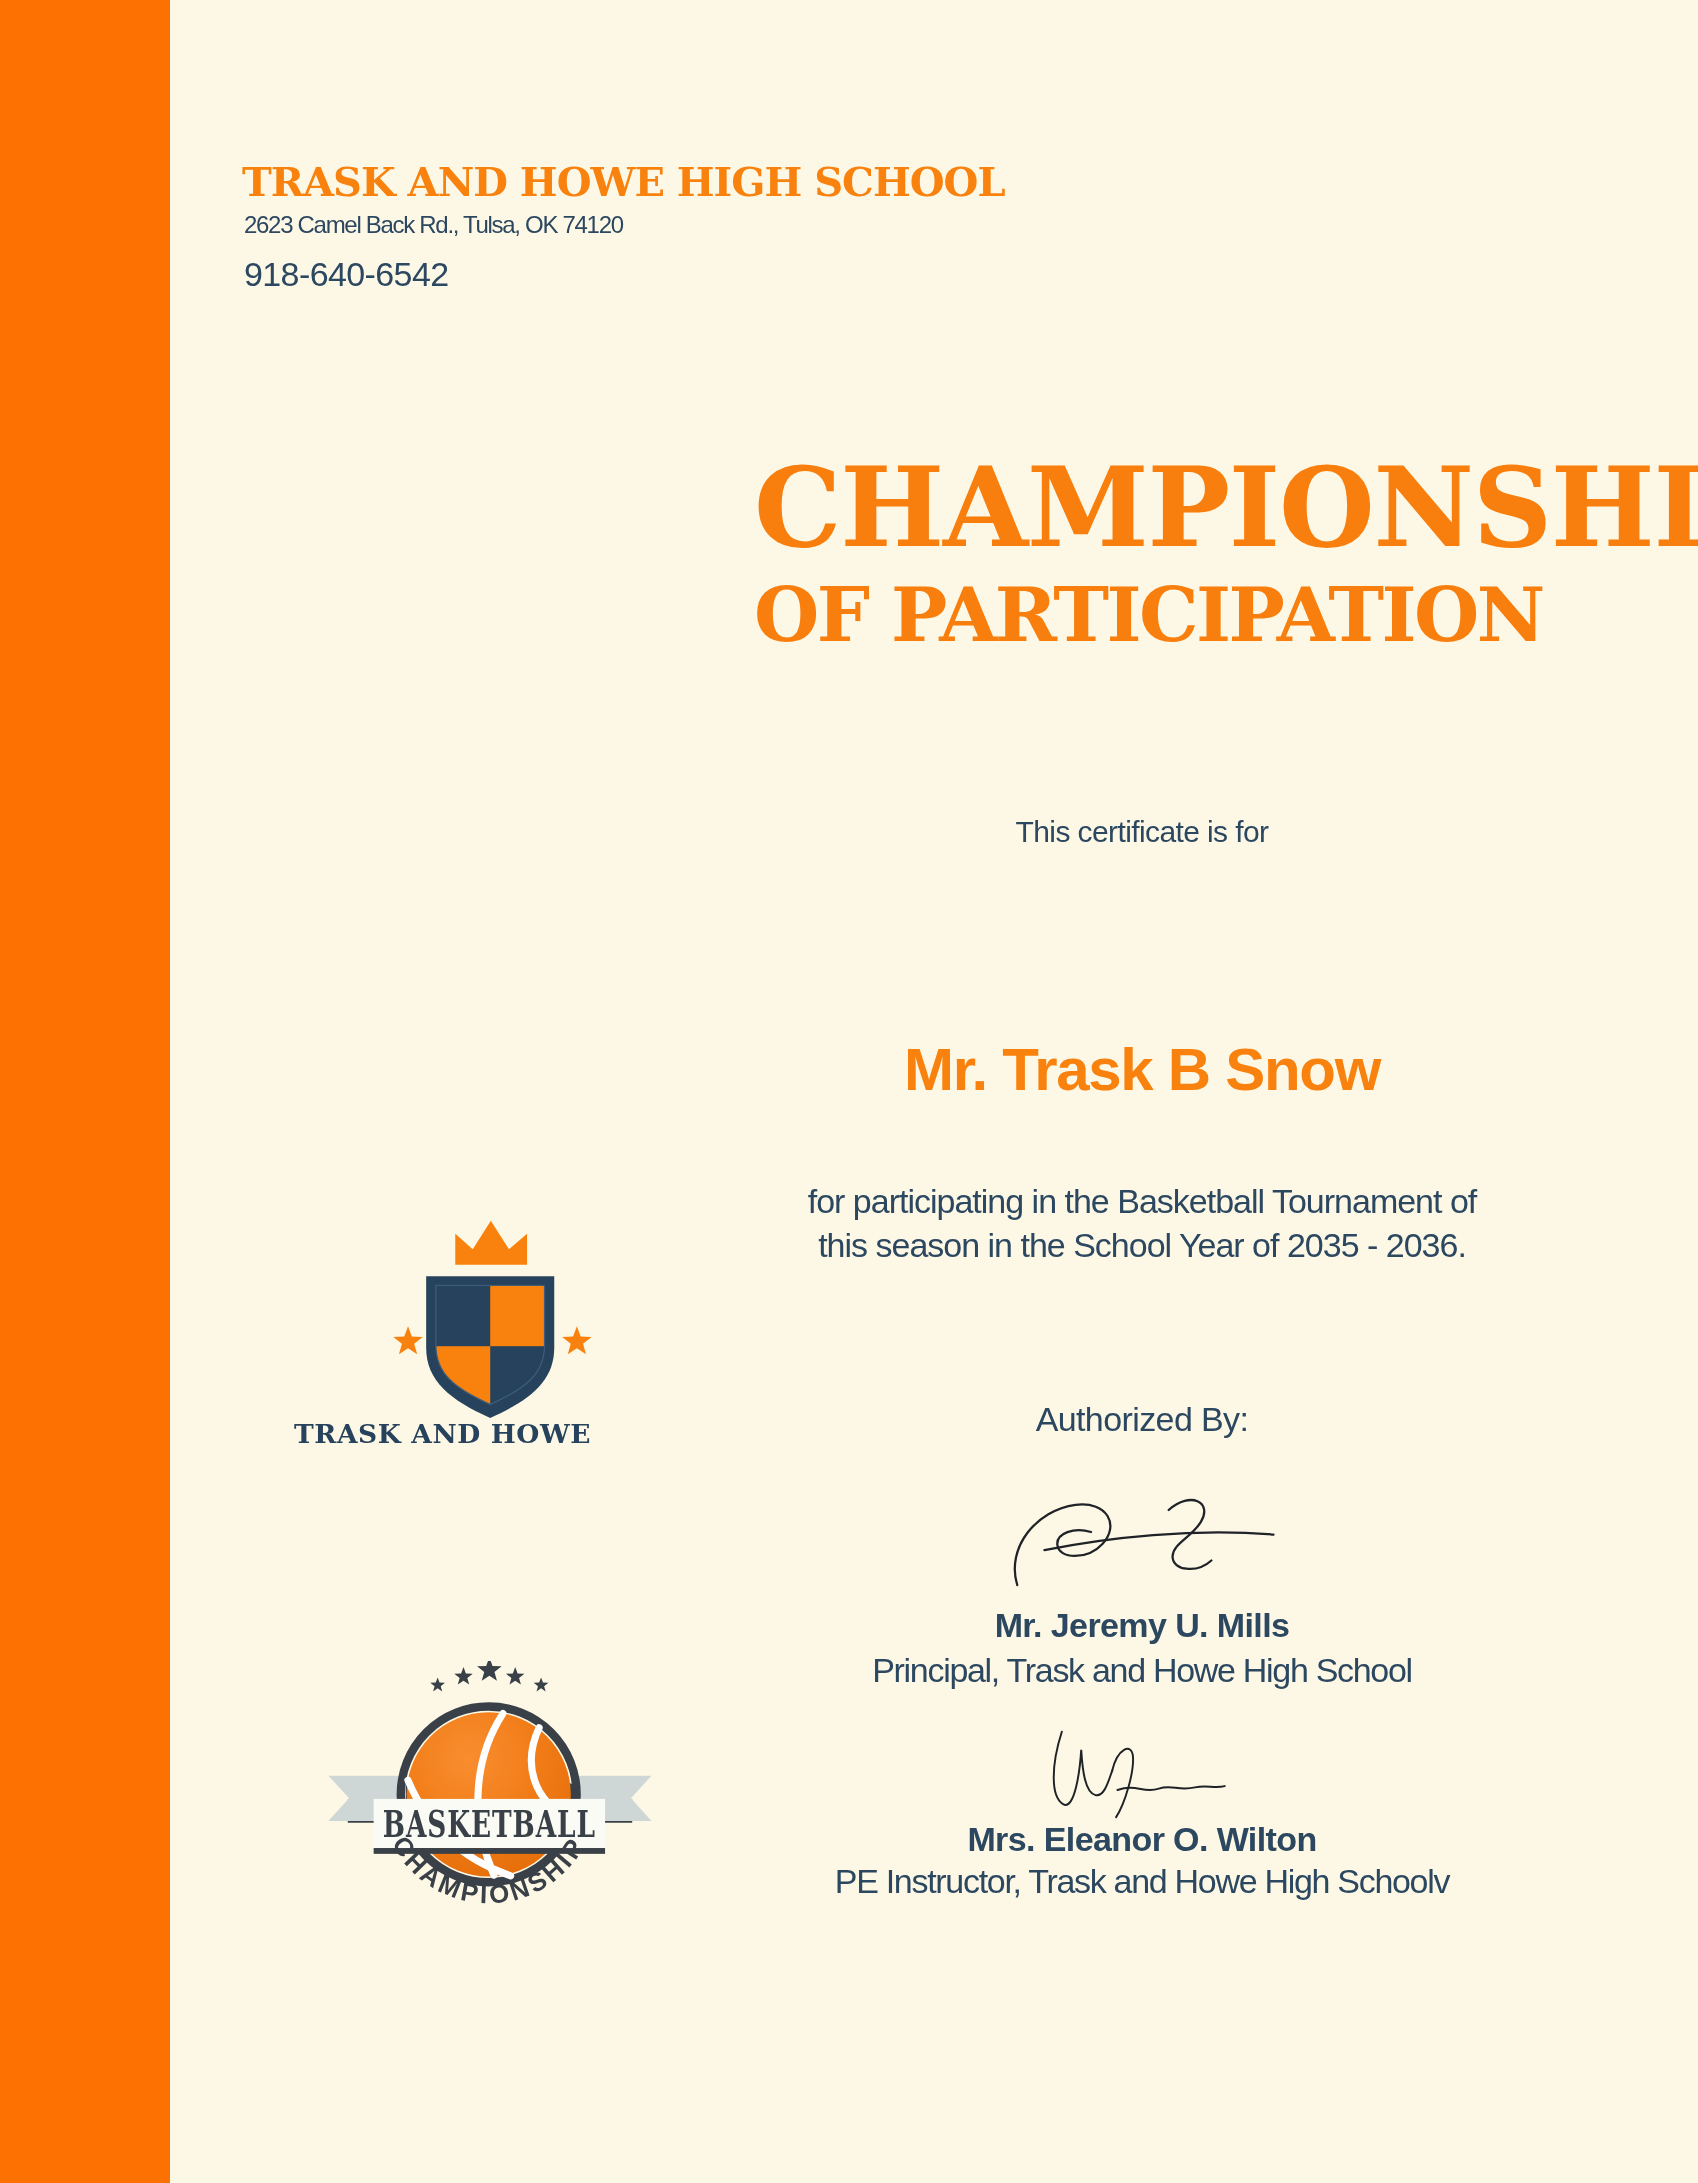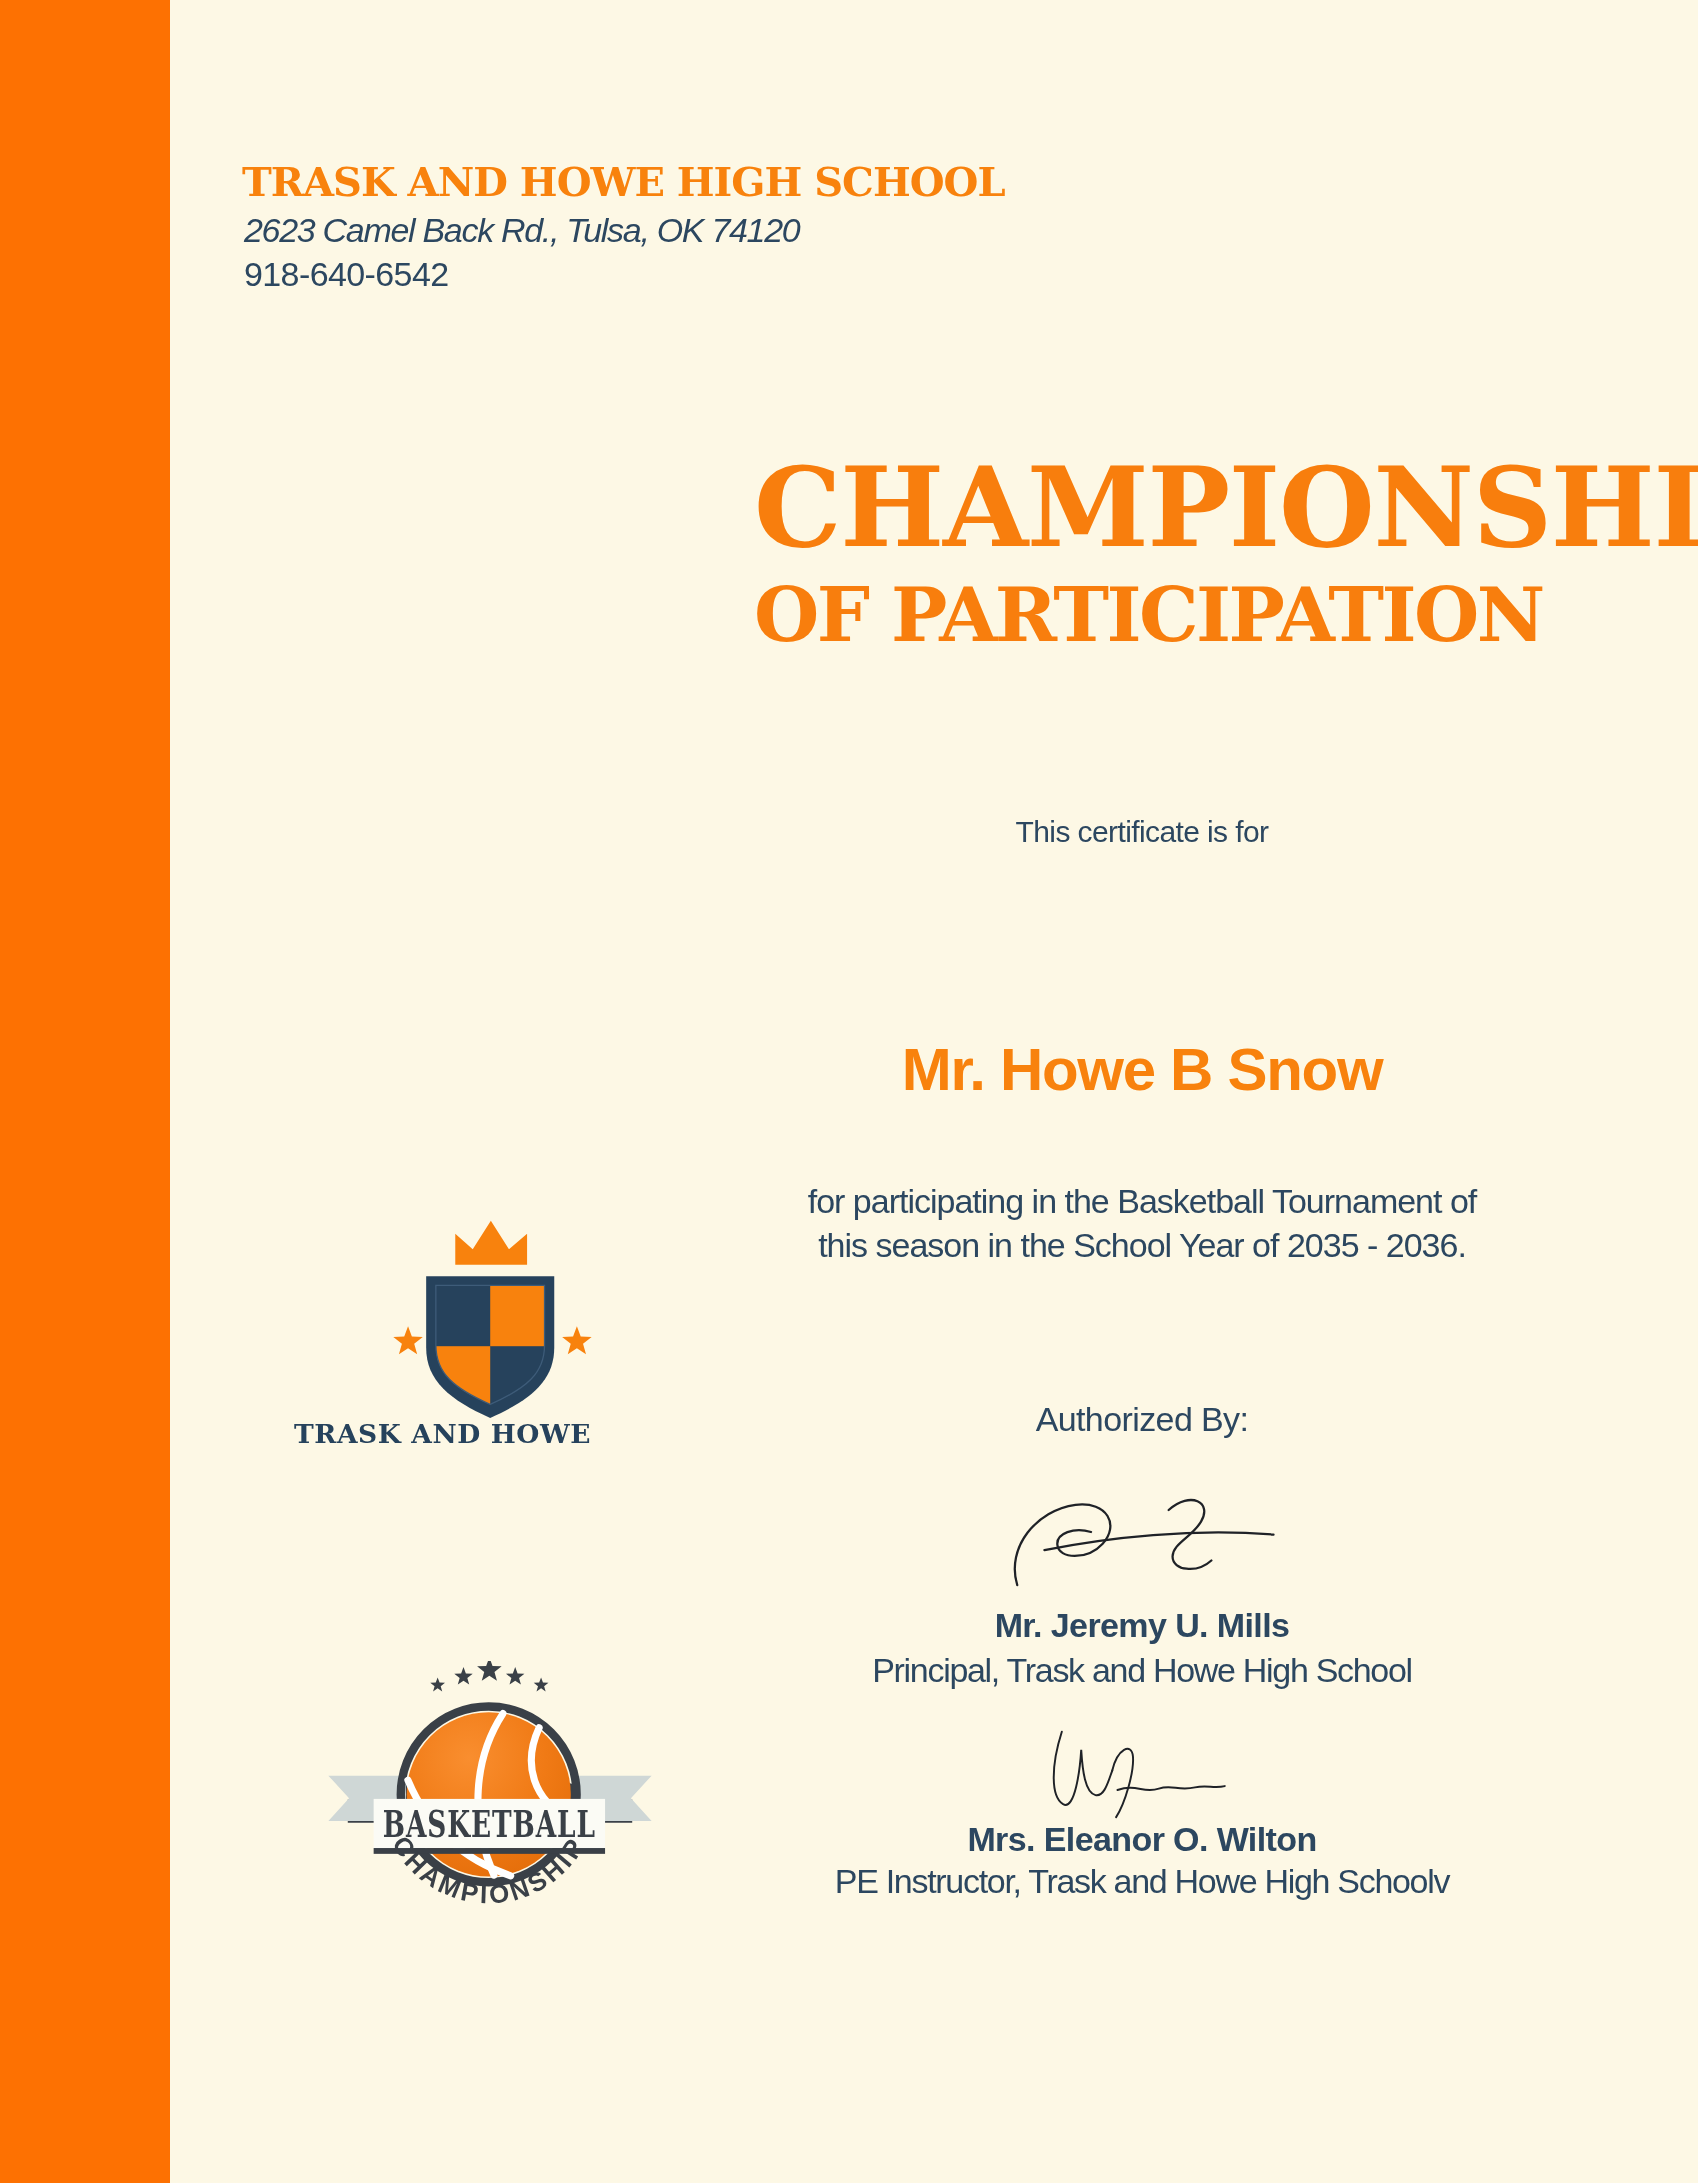--- a/index.html
+++ b/index.html
@@ -16,21 +16,21 @@
   }
   *{margin:0;padding:0;box-sizing:border-box;}
   html,body{background:var(--page-background);}
   body{width:1698px;height:2183px;position:relative;font-family:"Liberation Sans",sans-serif;overflow:hidden;}
   .page{position:absolute;inset:0;background:var(--page-background);}
   .abs{position:absolute;}
   .accent-bar{left:0;top:0;width:170px;height:2183px;background:var(--accent-bar-orange);}
   .slab{font-family:"DejaVu Serif","Liberation Serif",serif;font-weight:700;}
   .sans{font-family:"Liberation Sans",sans-serif;}
   .school-name{left:242px;top:162px;font-size:40px;line-height:1;letter-spacing:-1px;color:var(--heading-orange);white-space:nowrap;}
-  .school-address{left:244px;top:213px;font-size:34px;line-height:1;letter-spacing:-1.3px;color:var(--navy-text);white-space:nowrap;font-style:italic;}
+  .school-address{left:244px;top:213px;font-size:24px;line-height:1;letter-spacing:-1.3px;color:var(--navy-text);white-space:nowrap;}
   .school-phone{left:244px;top:257px;font-size:34px;line-height:1;letter-spacing:-0.6px;color:var(--navy-text);white-space:nowrap;}
   .center-col{left:754px;width:776px;text-align:center;}
   .cert-line1{top:453px;font-size:110px;line-height:1;letter-spacing:-1.3px;color:var(--title-orange);white-space:nowrap;}
   .cert-line2{top:578px;font-size:75px;line-height:1;letter-spacing:-2.6px;color:var(--title-orange);white-space:nowrap;}
   .intro-text{top:817px;font-size:30px;line-height:1;letter-spacing:-0.6px;color:var(--navy-text);}
   .recipient-name{top:1040px;font-size:60px;line-height:1;letter-spacing:-1.3px;font-weight:700;color:var(--heading-orange);white-space:nowrap;}
   .statement-text{top:1155px;font-size:34px;line-height:44px;letter-spacing:-1px;color:var(--navy-text);margin-top:24px;}
   .statement-text span{display:block;white-space:nowrap;}
   .shield-logo{left:388px;top:1218px;width:207px;height:204px;}
   .shield-caption{left:294px;top:1421px;width:398px;text-align:left;font-size:26.5px;line-height:1;letter-spacing:0.6px;color:var(--logo-navy);white-space:nowrap;}
@@ -53,21 +53,21 @@
   <div class="abs accent-bar"></div>
 
   <div class="abs school-name slab">TRASK AND HOWE HIGH SCHOOL</div>
   <div class="abs school-address sans">2623 Camel Back Rd., Tulsa, OK 74120</div>
   <div class="abs school-phone sans">918-640-6542</div>
 
   <div class="abs center-col cert-line1 slab">CHAMPIONSHIP</div>
   <div class="abs center-col cert-line2 slab">OF PARTICIPATION</div>
 
   <div class="abs center-col intro-text sans">This certificate is for</div>
-  <div class="abs center-col recipient-name sans">Mr. Howe B Snow</div>
+  <div class="abs center-col recipient-name sans">Mr. Trask B Snow</div>
 
   <div class="abs center-col statement-text sans">
     <span>for participating in the Basketball Tournament of</span>
     <span>this season in the School Year of 2035 - 2036.</span>
   </div>
 
   <svg class="abs shield-logo" viewBox="0 0 320 315">
     <defs>
       <clipPath id="shieldInnerClip">
         <path d="M 74 104 L 242 104 L 242 196 C 242 240 214 263 158 288 C 102 263 74 240 74 196 Z"></path>

